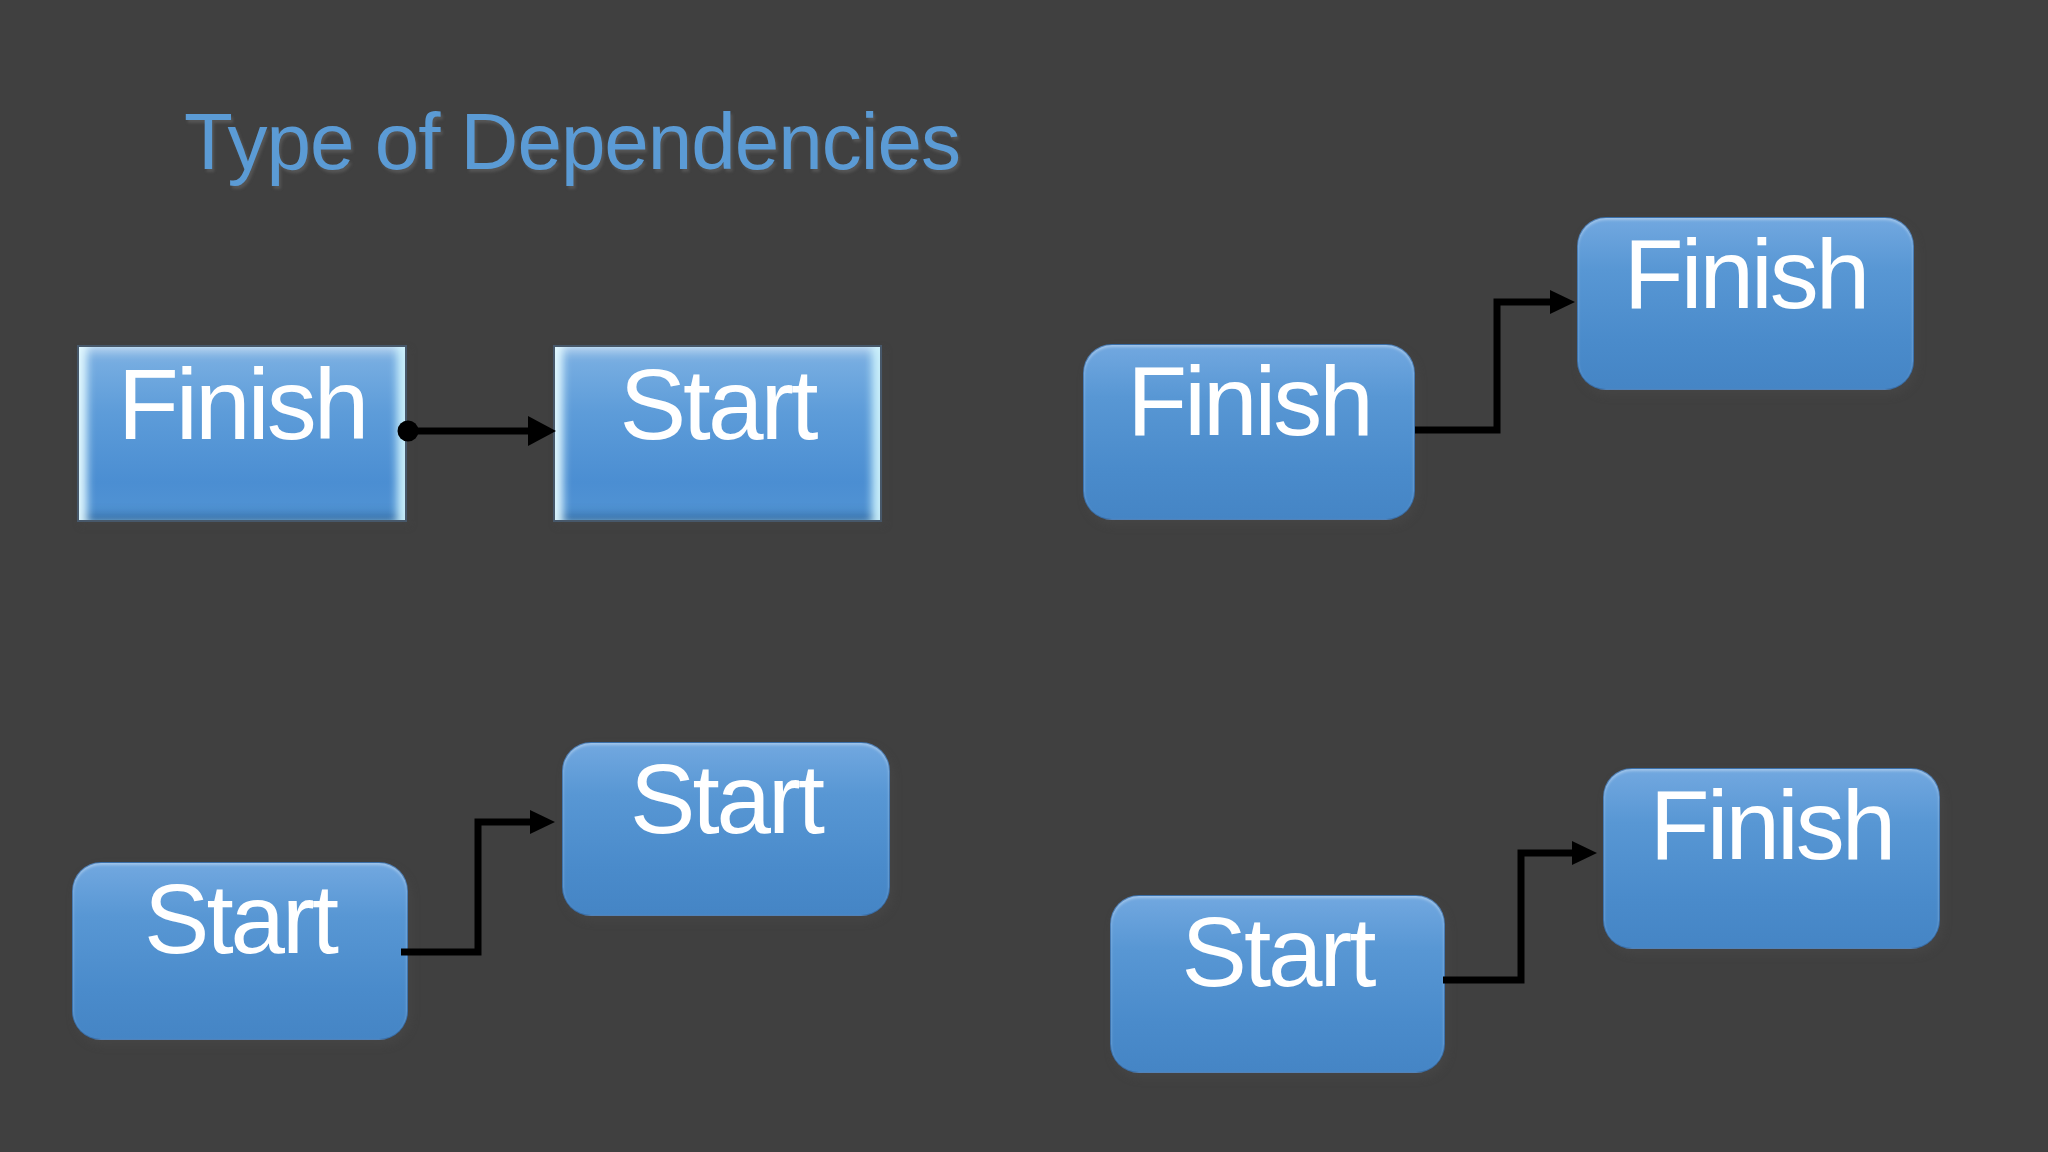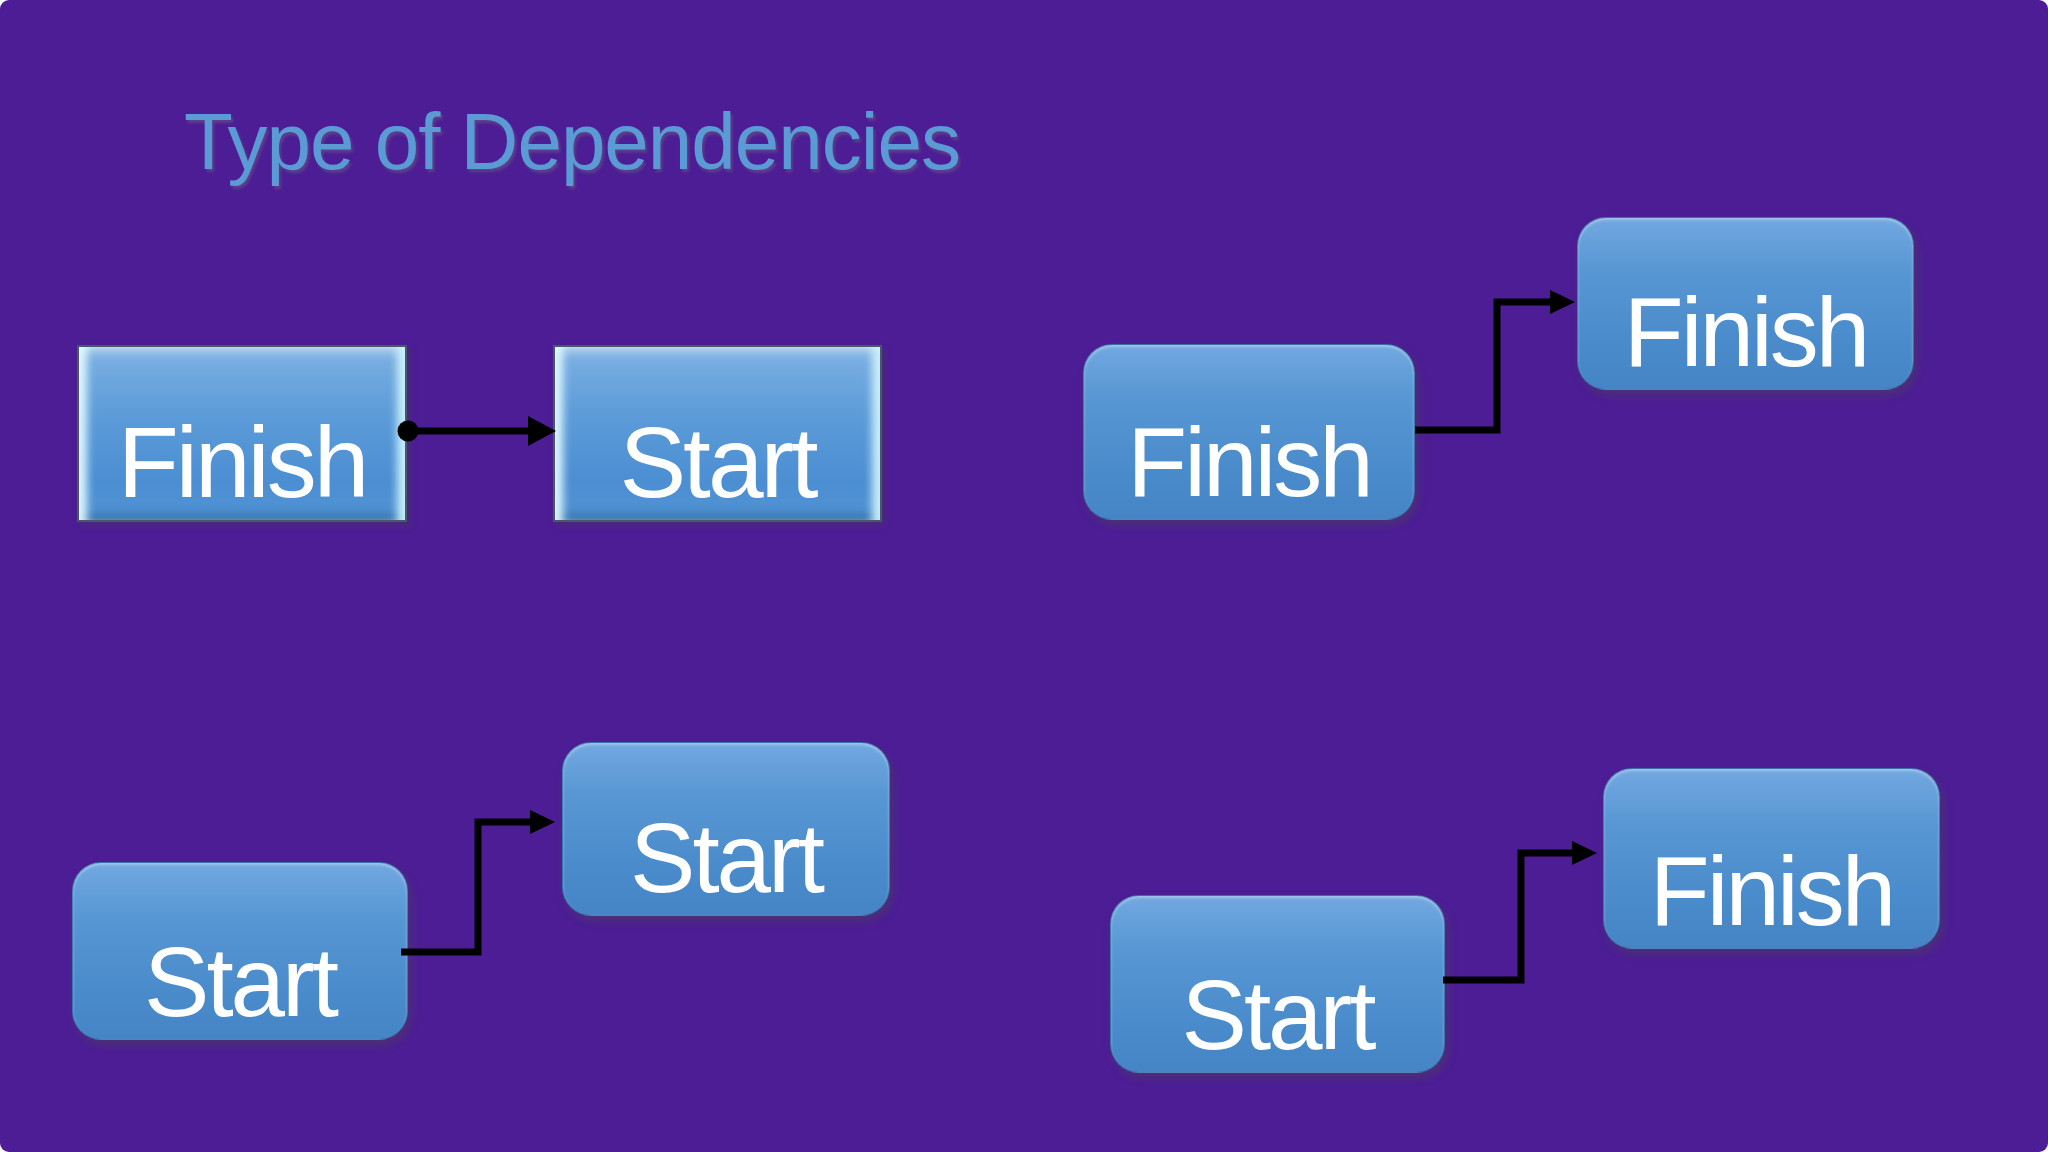--- a/index.html
+++ b/index.html
@@ -1,37 +1,36 @@
 <!DOCTYPE html>
 <html><head>
 <meta charset="utf-8">
 <style>
   html,body{margin:0;padding:0;background:#ffffff;}
   .slide{
     position:relative;
     width:2048px;height:1152px;
-    background:#4c1d95;
+    background:#404040;
     overflow:hidden;
     font-family:"Liberation Sans", sans-serif;
-    border-radius:9px;
   }
   .slide-title{
     position:absolute;
     left:184px;top:96px;
     margin:0;
     font-size:80px;
     font-weight:400;
     letter-spacing:-1px;
     color:#5b9bd5;
     text-shadow:2px 3px 3px rgba(120,120,120,0.38);
     white-space:nowrap;
   }
   .box{
     position:absolute;
-    display:flex;align-items:flex-end;justify-content:center;
+    display:flex;align-items:flex-start;justify-content:center;
     color:#ffffff;
     white-space:nowrap;
   }
   
   .bevel{
     background:linear-gradient(180deg,#7db1e3 0%,#5d9cd9 38%,#4b8ed2 78%,#5294d4 100%);
     border:2px solid #47586a;
     box-shadow:
       inset 13px 0 9px -5px rgba(228,250,255,0.95),
       inset -13px 0 9px -5px rgba(205,242,252,0.95),

